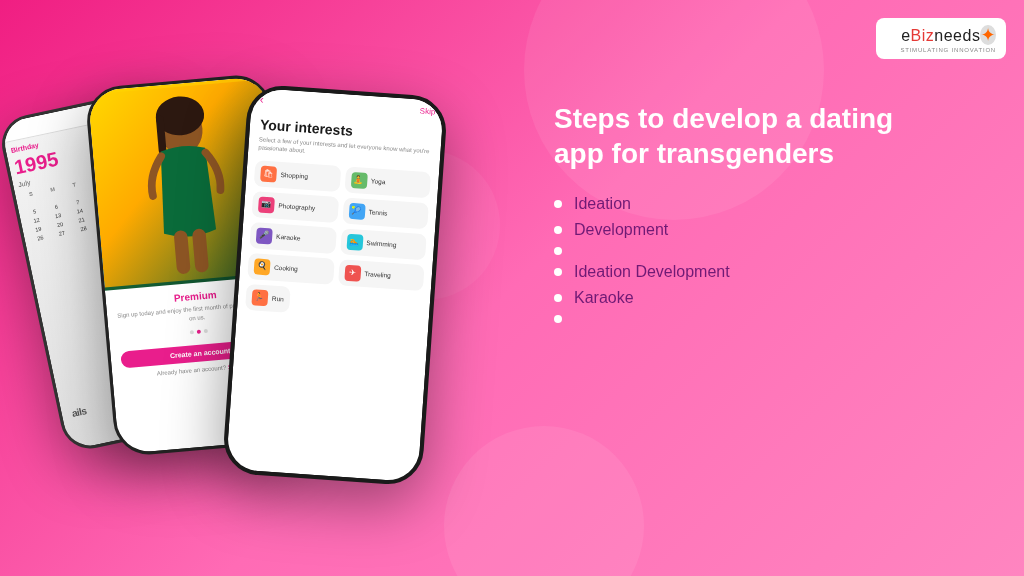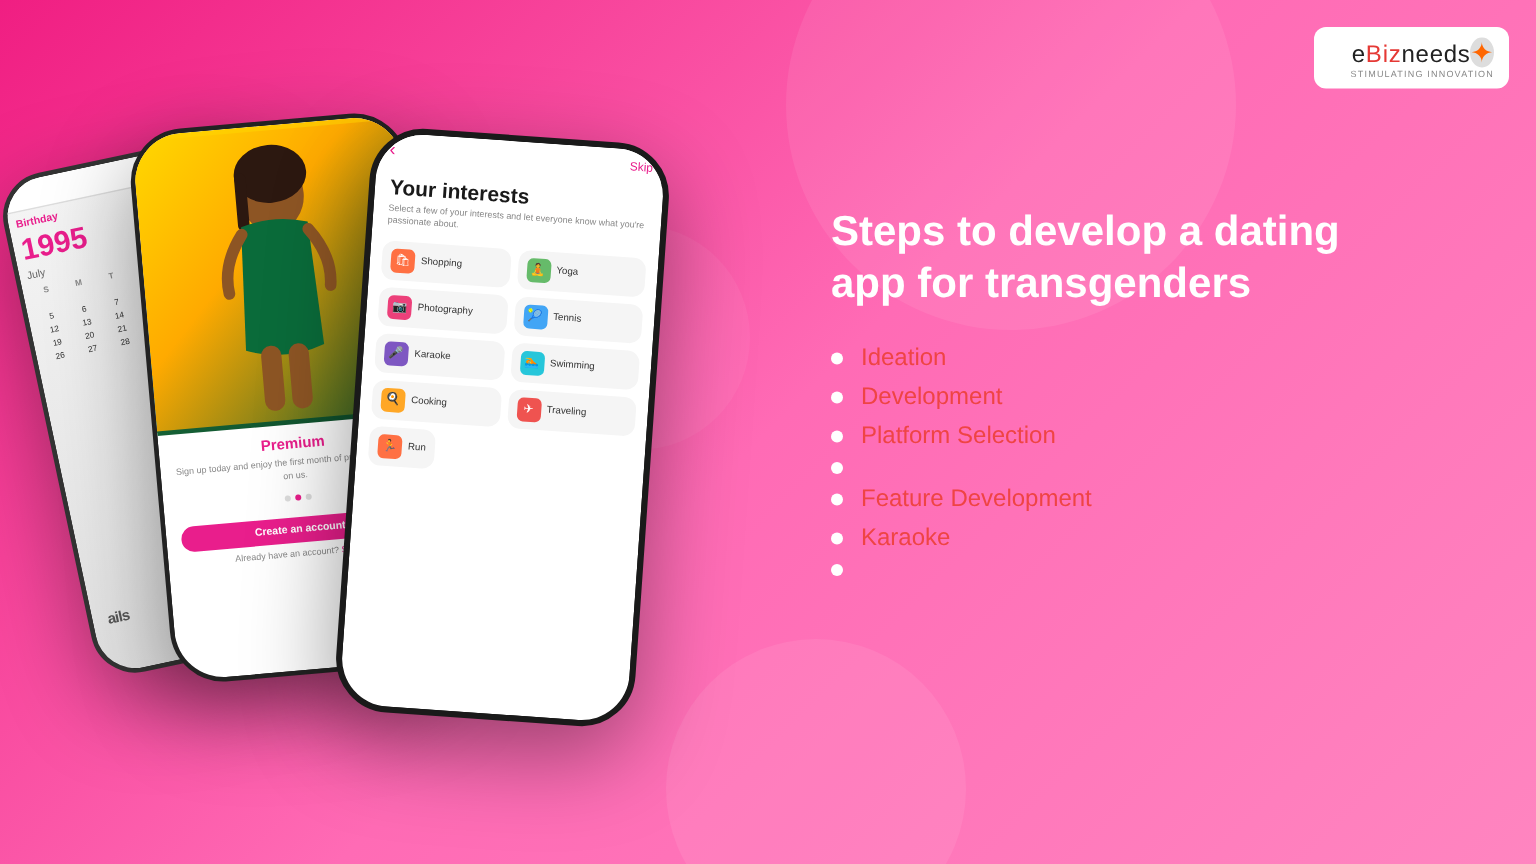--- a/index.html
+++ b/index.html
@@ -310,21 +310,21 @@
 
     
     .content-section {
       position: absolute;
       right: 0;
       top: 0;
       width: 490px;
       height: 428px;
       display: flex;
       flex-direction: column;
-      justify-content: flex-end;
+      justify-content: center;
       padding: 40px 50px 36px 20px;
     }
 
     .main-title {
       font-size: 28px;
       font-weight: 800;
       color: #fff;
       line-height: 1.25;
       margin-bottom: 24px;
     }
@@ -343,21 +343,21 @@
     .step-bullet {
       width: 8px;
       height: 8px;
       border-radius: 50%;
       background: #fff;
       flex-shrink: 0;
     }
 
     .step-label {
       font-size: 16px;
-      color: #ef4444;
+      color: #701a75;
       font-weight: 500;
     }
   </style>
 </head>
 <body>
 
 <div class="bg-blob bg-blob-1"></div>
 <div class="bg-blob bg-blob-2"></div>
 <div class="bg-blob bg-blob-3"></div>
 
@@ -535,28 +535,24 @@
     <li class="step-item">
       <div class="step-bullet"></div>
       <span class="step-label">Ideation</span>
     </li>
     <li class="step-item">
       <div class="step-bullet"></div>
       <span class="step-label">Development</span>
     </li>
     <li class="step-item">
       <div class="step-bullet"></div>
-      <span class="step-label">Platform Selection</span>
     </li>
     <li class="step-item">
       <div class="step-bullet"></div>
-    </li>
-    <li class="step-item">
-      <div class="step-bullet"></div>
-      <span class="step-label">Feature Development</span>
+      <span class="step-label">Ideation Development</span>
     </li>
     <li class="step-item">
       <div class="step-bullet"></div>
       <span class="step-label">Karaoke</span>
     </li>
     <li class="step-item">
       <div class="step-bullet"></div>
     </li>
   </ul>
 </div>

